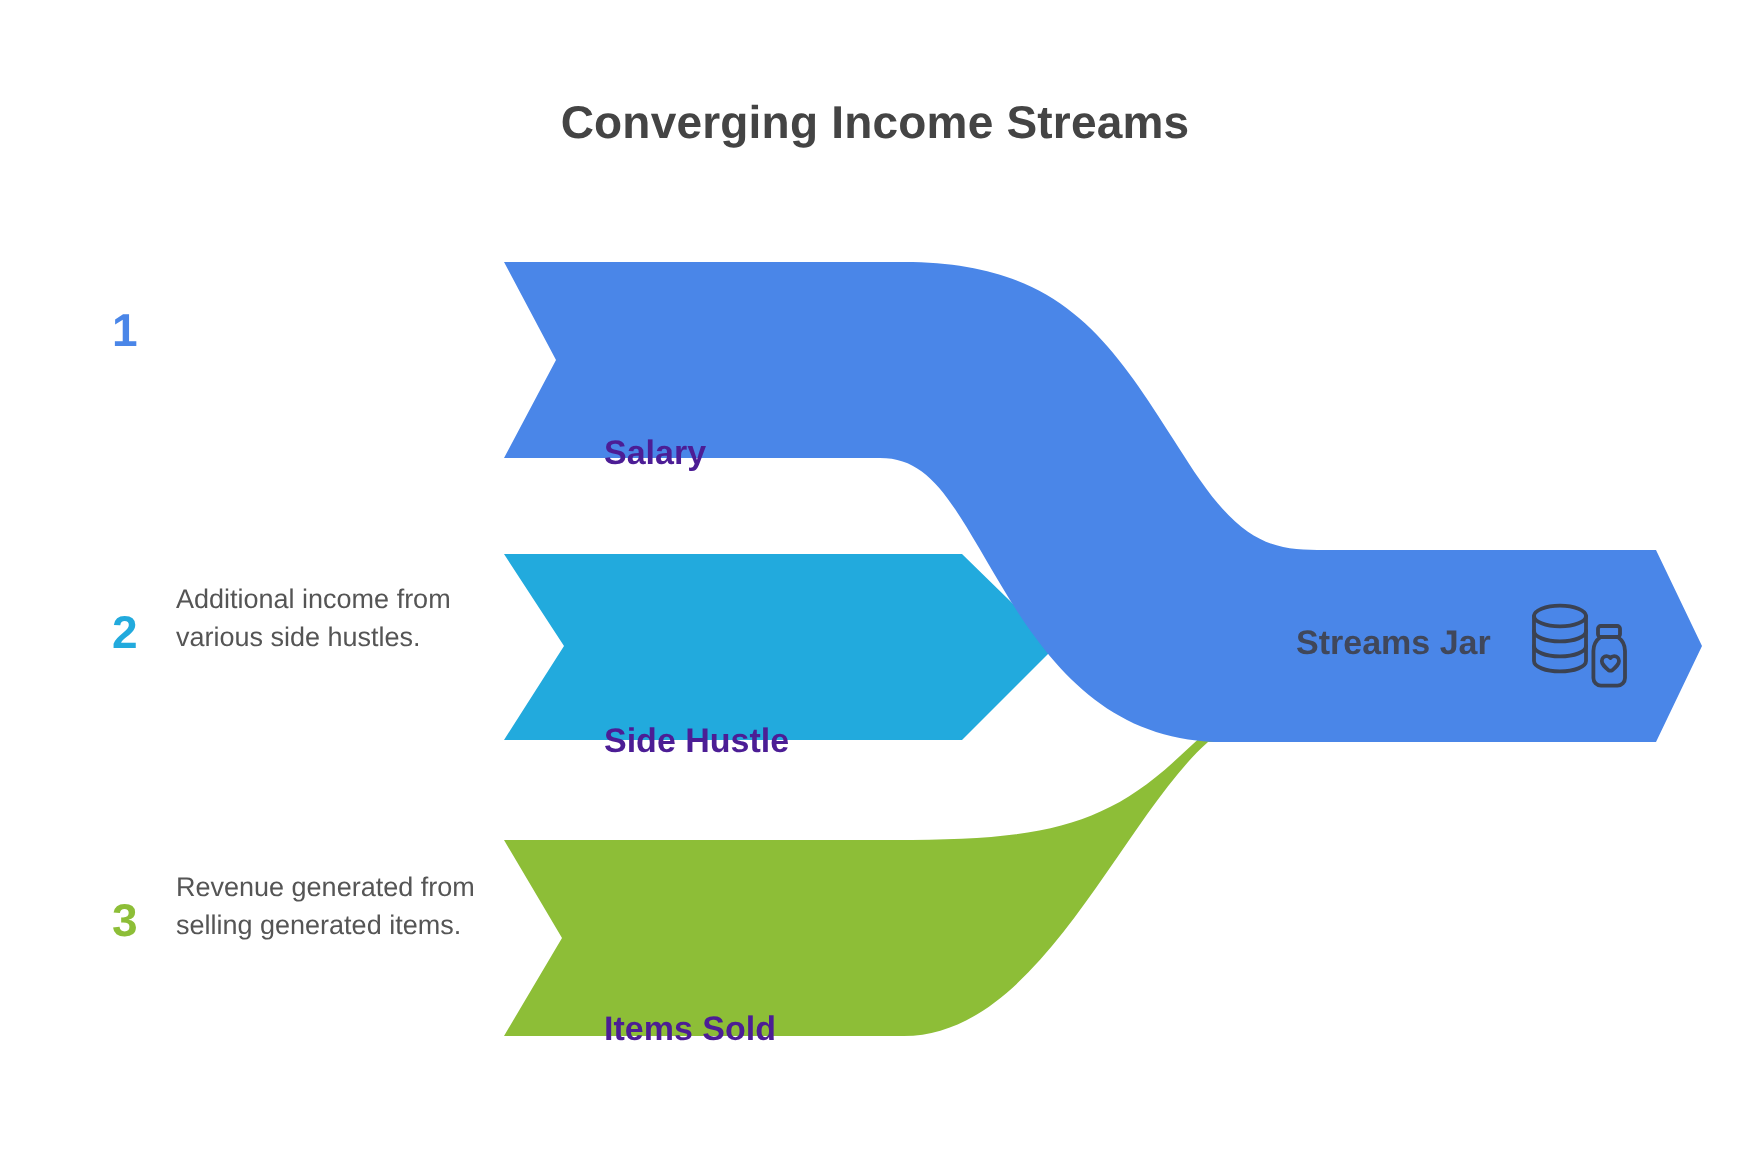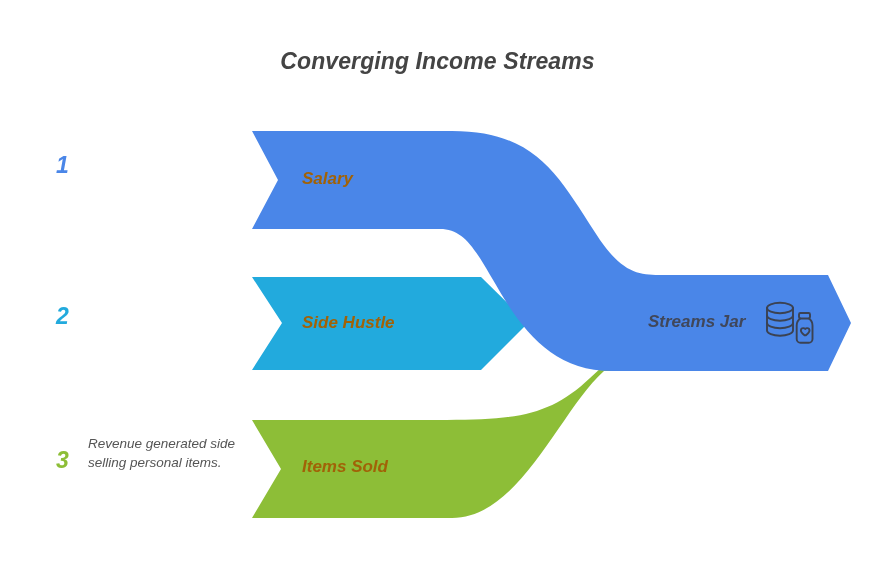--- a/index.html
+++ b/index.html
@@ -12,21 +12,20 @@
     height: 575px;
     font-family: "Liberation Sans", sans-serif;
     overflow: hidden;
     position: relative;
   }
   #canvas {
     position: relative;
     width: 875px;
     height: 575px;
     background: #ffffff;
-    font-style: italic;
   }
   #title {
     position: absolute;
     left: 0;
     top: 48px;
     width: 875px;
     text-align: center;
     font-size: 23px;
     font-weight: bold;
     color: #444444;
@@ -63,22 +62,23 @@
   #legend-3 { left: 56px; top: 434px; }
   #legend-1 .legend-num { color: #4a86e8; }
   #legend-2 .legend-num { color: #22aadd; }
   #legend-3 .legend-num { color: #8dbe37; }
   #legend-2 .legend-num, #legend-3 .legend-num { padding-top: 14px; }
 
   .ribbon-label {
     position: absolute;
     font-size: 17px;
     font-weight: bold;
-    color: #a16207;
+    color: #4c1d95;
     white-space: nowrap;
+    margin-top: 48px;
   }
   #label-salary { left: 302px; top: 169px; }
   #label-side   { left: 302px; top: 313px; }
   #label-items  { left: 302px; top: 457px; }
   #label-savings {
     position: absolute;
     left: 648px;
     top: 312px;
     font-size: 17px;
     font-weight: bold;
@@ -160,20 +160,21 @@
                0,1.7 -1.5,3 -3.6,4.8 z"></path>
     </g>
   </svg>
 
   <div class="legend-item" id="legend-1">
     <div class="legend-num">1</div>
   </div>
 
   <div class="legend-item" id="legend-2">
     <div class="legend-num">2</div>
+    <div class="legend-text">Additional income from various side hustles.</div>
   </div>
 
   <div class="legend-item" id="legend-3">
     <div class="legend-num">3</div>
-    <div class="legend-text">Revenue generated side selling personal items.</div>
+    <div class="legend-text">Revenue generated from selling generated items.</div>
   </div>
 
 </div>
 
 </body></html>

